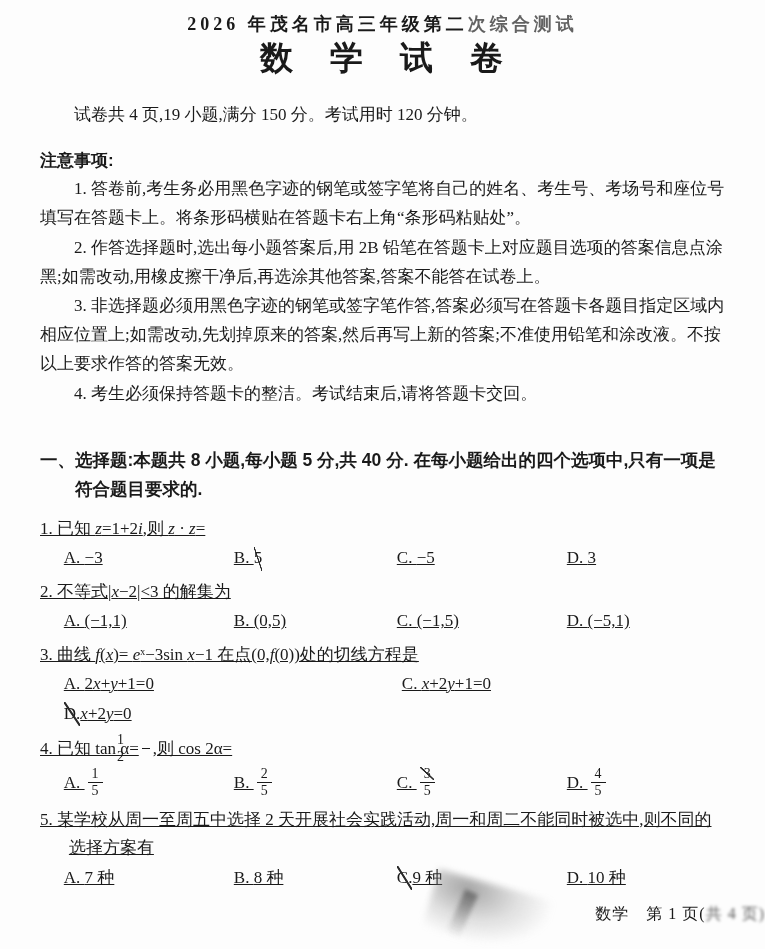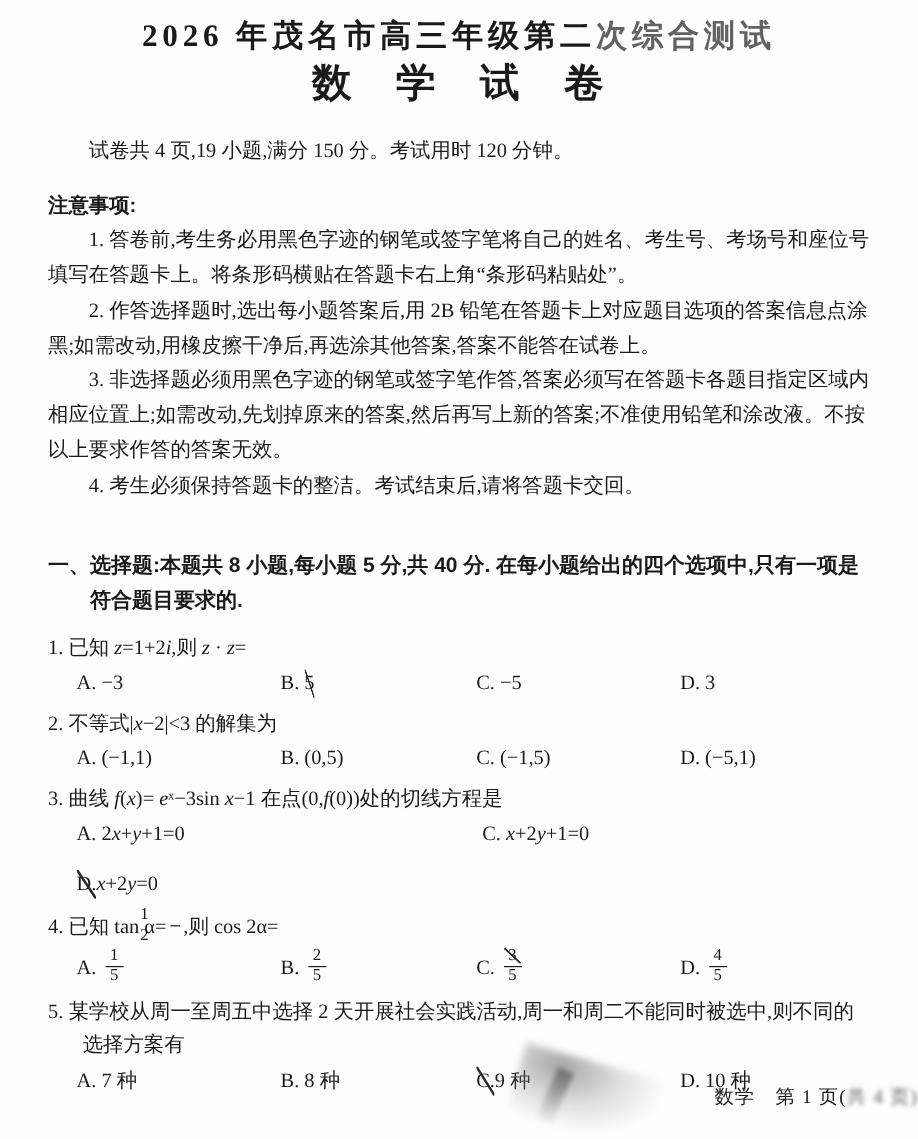--- a/index.html
+++ b/index.html
@@ -7,21 +7,21 @@
     width:765px;height:949px;
     position:relative;overflow:hidden;
     background:#fdfdfd;
     color:#1a1a1a;
     font-family:"Liberation Serif","DejaVu Serif",serif;
   }
   .sheet{padding:6px 40px 0 40px;position:relative;}
 
   .title1{
     text-align:center;
-    font-size:26px;font-weight:bold;
+    font-size:18px;font-weight:bold;
     letter-spacing:4px;
     margin-top:6px;
   }
   .title1 .faded{
     color:#474747;opacity:.85;filter:blur(.6px);
     font-weight:600;
   }
   .title2{
     text-align:center;
     font-size:33px;font-weight:bold;
@@ -45,34 +45,34 @@
 
   .section-head{
     font-size:17.5px;font-weight:bold;
     font-family:"Liberation Sans","DejaVu Sans",sans-serif;
     line-height:1.68;
     margin-top:38px;
     padding-left:2em;text-indent:-2em;
   }
 
   .questions-wrap{margin-top:10px;}
-  .question{font-size:17px;margin-top:5px;}
+  .question{font-size:17px;margin-top:5px;text-decoration:underline;}
   .q-stem{
     line-height:1.68;
     padding-left:1.7em;text-indent:-1.7em;
   }
   .q-stem .mtext i, .option i{font-style:italic;}
   .q-options{
     display:grid;
     padding-left:1.4em;
     line-height:1.68;
     margin-top:1px;
   }
   .cols4{grid-template-columns:170px 163px 170px 1fr;}
-  .cols2{grid-template-columns:338px 1fr;row-gap:13px;}
+  .cols2{grid-template-columns:338px 1fr;row-gap:1px;}
   .option{white-space:nowrap;}
 
   .frac{
     display:inline-flex;flex-direction:column;align-items:center;
     vertical-align:middle;
     font-size:.82em;line-height:1.15;
     margin:0 3px;position:relative;top:-2px;
   }
   .frac .num{padding:0 4px;border-bottom:1.4px solid #1a1a1a;}
   .frac .den{padding:0 4px;}

